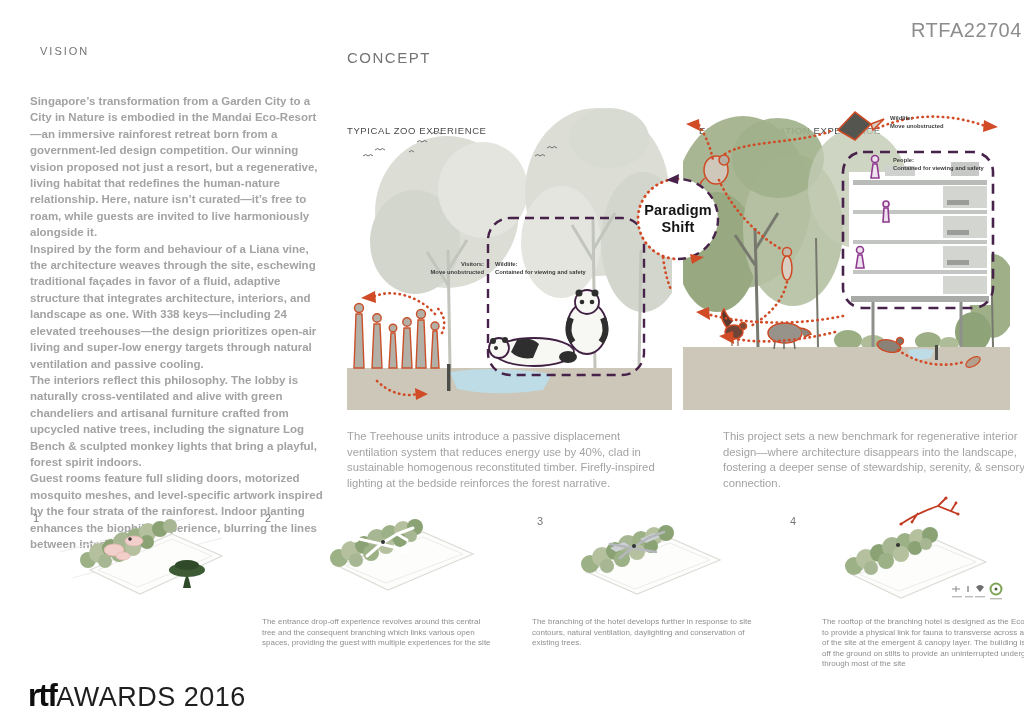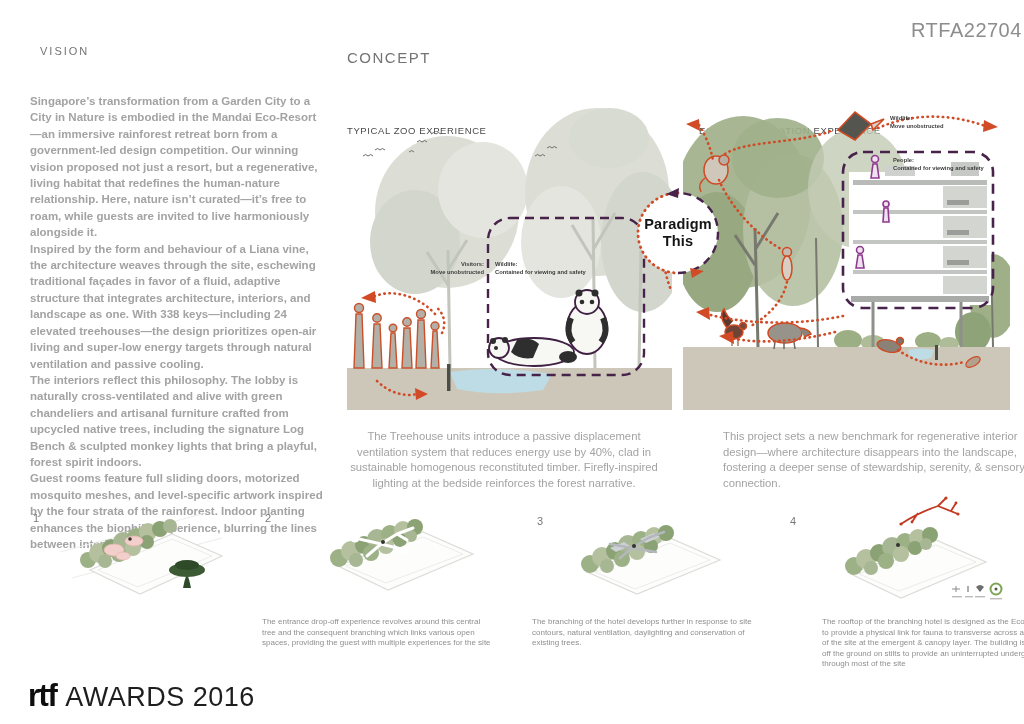--- a/index.html
+++ b/index.html
@@ -16,44 +16,44 @@
 
   .concept-title { left:347px; top:49px; font-size:15px; letter-spacing:1.5px; color:#737373; }
   .panel-subtitle { top:81px; font-size:9.5px; letter-spacing:.6px; color:#4a4a4a;margin-top:44px; }
   .sub1 { left:347px; } .sub2 { left:683px;padding-left:16px; }
 
   .panel { top:100px; height:310px; }
   .panel1 { left:347px; width:325px; }
   .panel2 { left:683px; width:327px; }
 
   .caption { top:429px; font-size:11.3px; line-height:15.6px; color:#a3a3a3; }
-  .cap1 { left:347px; width:314px;text-align:center; }
+  .cap1 { left:347px; width:314px; }
   .cap2 { left:683px; width:330px;margin-left:40px; }
 
-  .paradigm { left:632px; top:187px; width:92px; height:92px; }
+  .paradigm { left:632px; top:173px; width:92px; height:92px; }
   .paradigm-text { position:absolute; inset:0; display:flex; flex-direction:column; align-items:center; justify-content:center; font-weight:bold; font-size:14.5px; color:#141414; line-height:17px; letter-spacing:.2px; }
 
   .diagram-number { font-size:11px; color:#797979; }
   .dnum1 { left:33px;  top:512px; }
   .dnum2 { left:265px; top:512px; }
   .dnum3 { left:537px; top:515px; }
   .dnum4 { left:790px; top:515px; }
 
   .dsvg1 { left:52px;  top:508px; }
   .dsvg2 { left:293px; top:508px; }
   .dsvg3 { left:552px; top:512px; }
   .dsvg4 { left:806px; top:494px; }
 
   .diagram-caption { top:617px; font-size:8px; line-height:10.6px; color:#8f8f8f; }
   .dcap1 { left:30px;  width:210px; }
   .dcap2 { left:262px; width:232px; }
   .dcap3 { left:532px; width:222px; }
   .dcap4 { left:786px; width:233px;margin-left:36px; }
 
-  .footer { left:28px; top:678px; display:flex; align-items:baseline; gap:9px; }
+  .footer { left:28px; top:678px; display:flex; align-items:baseline; }
   .footer-logo { font-size:31px; font-weight:800; letter-spacing:-1.5px; color:#0e0e0e; }
   .footer-text { font-size:27px; font-weight:400; letter-spacing:.5px; color:#1e1e1e; }
 
   .dot-path { stroke:#d04b26; stroke-width:2.6; fill:none; stroke-linecap:round; stroke-dasharray:.5 4.6; }
   .svg-label { font-family:"Liberation Sans", sans-serif; }
 </style>
 </head>
 <body>
 
 <div class="page">
@@ -267,21 +267,21 @@
   <div class="abs paradigm">
     <svg viewBox="0 0 92 92" width="92" height="92">
       <circle cx="46" cy="46" r="40" fill="#ffffff"></circle>
       <path d="M46 6 A40 40 0 0 0 46 86" fill="none" stroke="#d04b26" stroke-width="2.8" stroke-linecap="round" stroke-dasharray=".5 5"></path>
       <path d="M46 86 A40 40 0 0 0 46 6" fill="none" stroke="#47224a" stroke-width="2.4" stroke-dasharray="8 6"></path>
       <polygon points="34,7 47,1 46,11" fill="#47224a"></polygon>
       <polygon points="58,81 72,84 60,91" fill="#d04b26"></polygon>
     </svg>
     <div class="paradigm-text">
       <span>Paradigm</span>
-      <span>This</span>
+      <span>Shift</span>
     </div>
   </div>
 
   <div class="abs caption cap1">The Treehouse units introduce a passive displacement ventilation system that reduces energy use by 40%, clad in sustainable homogenous reconstituted timber. Firefly-inspired lighting at the bedside reinforces the forest narrative.</div>
   <div class="abs caption cap2">This project sets a new benchmark for regenerative interior design—where architecture disappears into the landscape, fostering a deeper sense of stewardship, serenity, &amp; sensory connection.</div>
 
   <div class="abs diagram-number dnum1">1</div>
   <div class="abs diagram-number dnum2">2</div>
   <div class="abs diagram-number dnum3">3</div>
   <div class="abs diagram-number dnum4">4</div>

